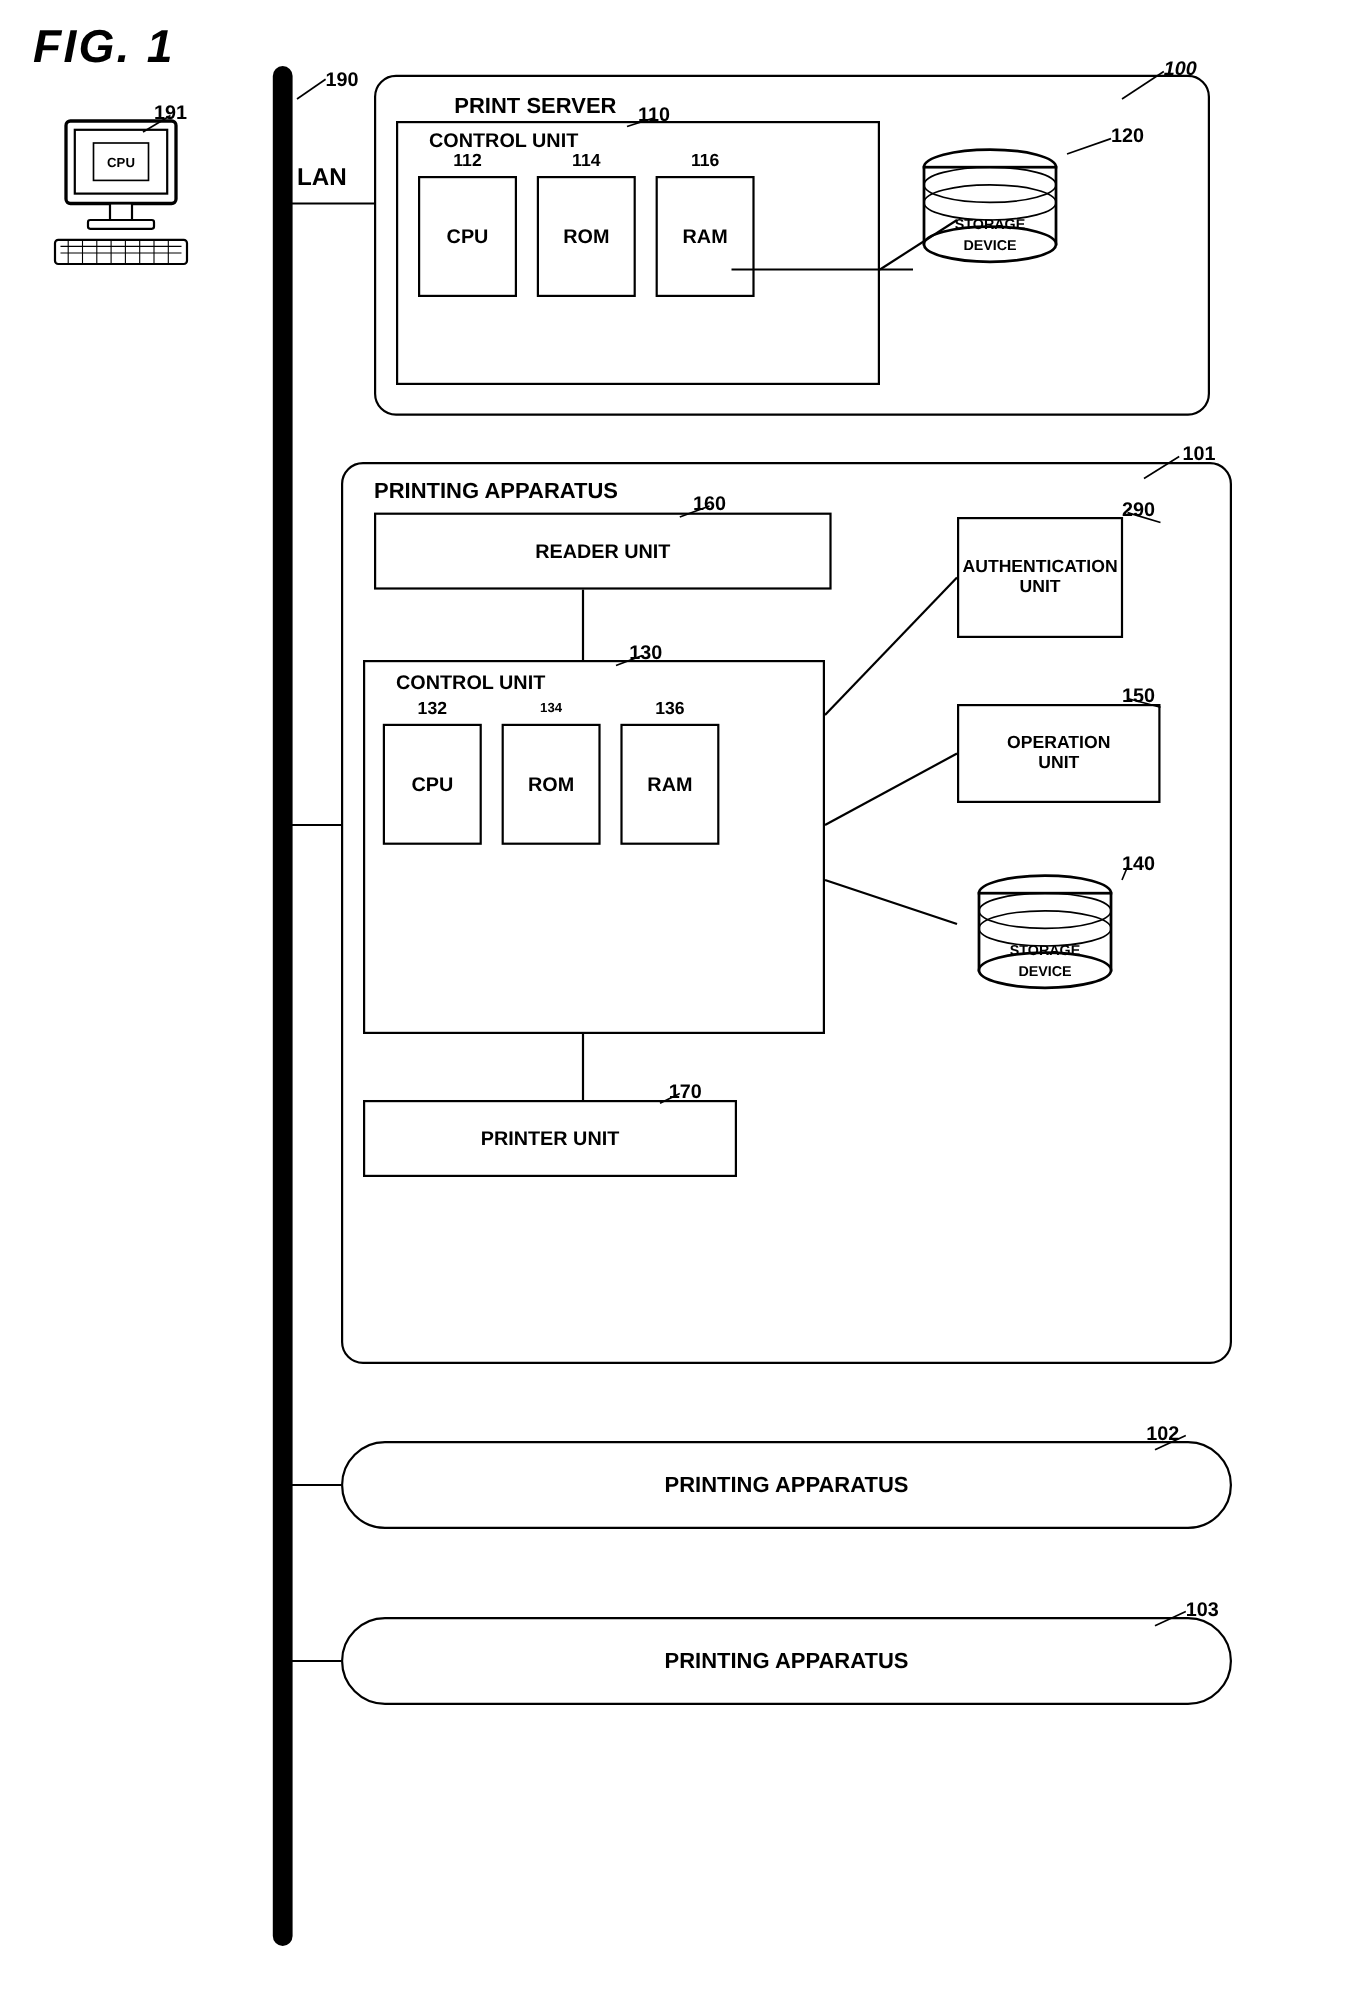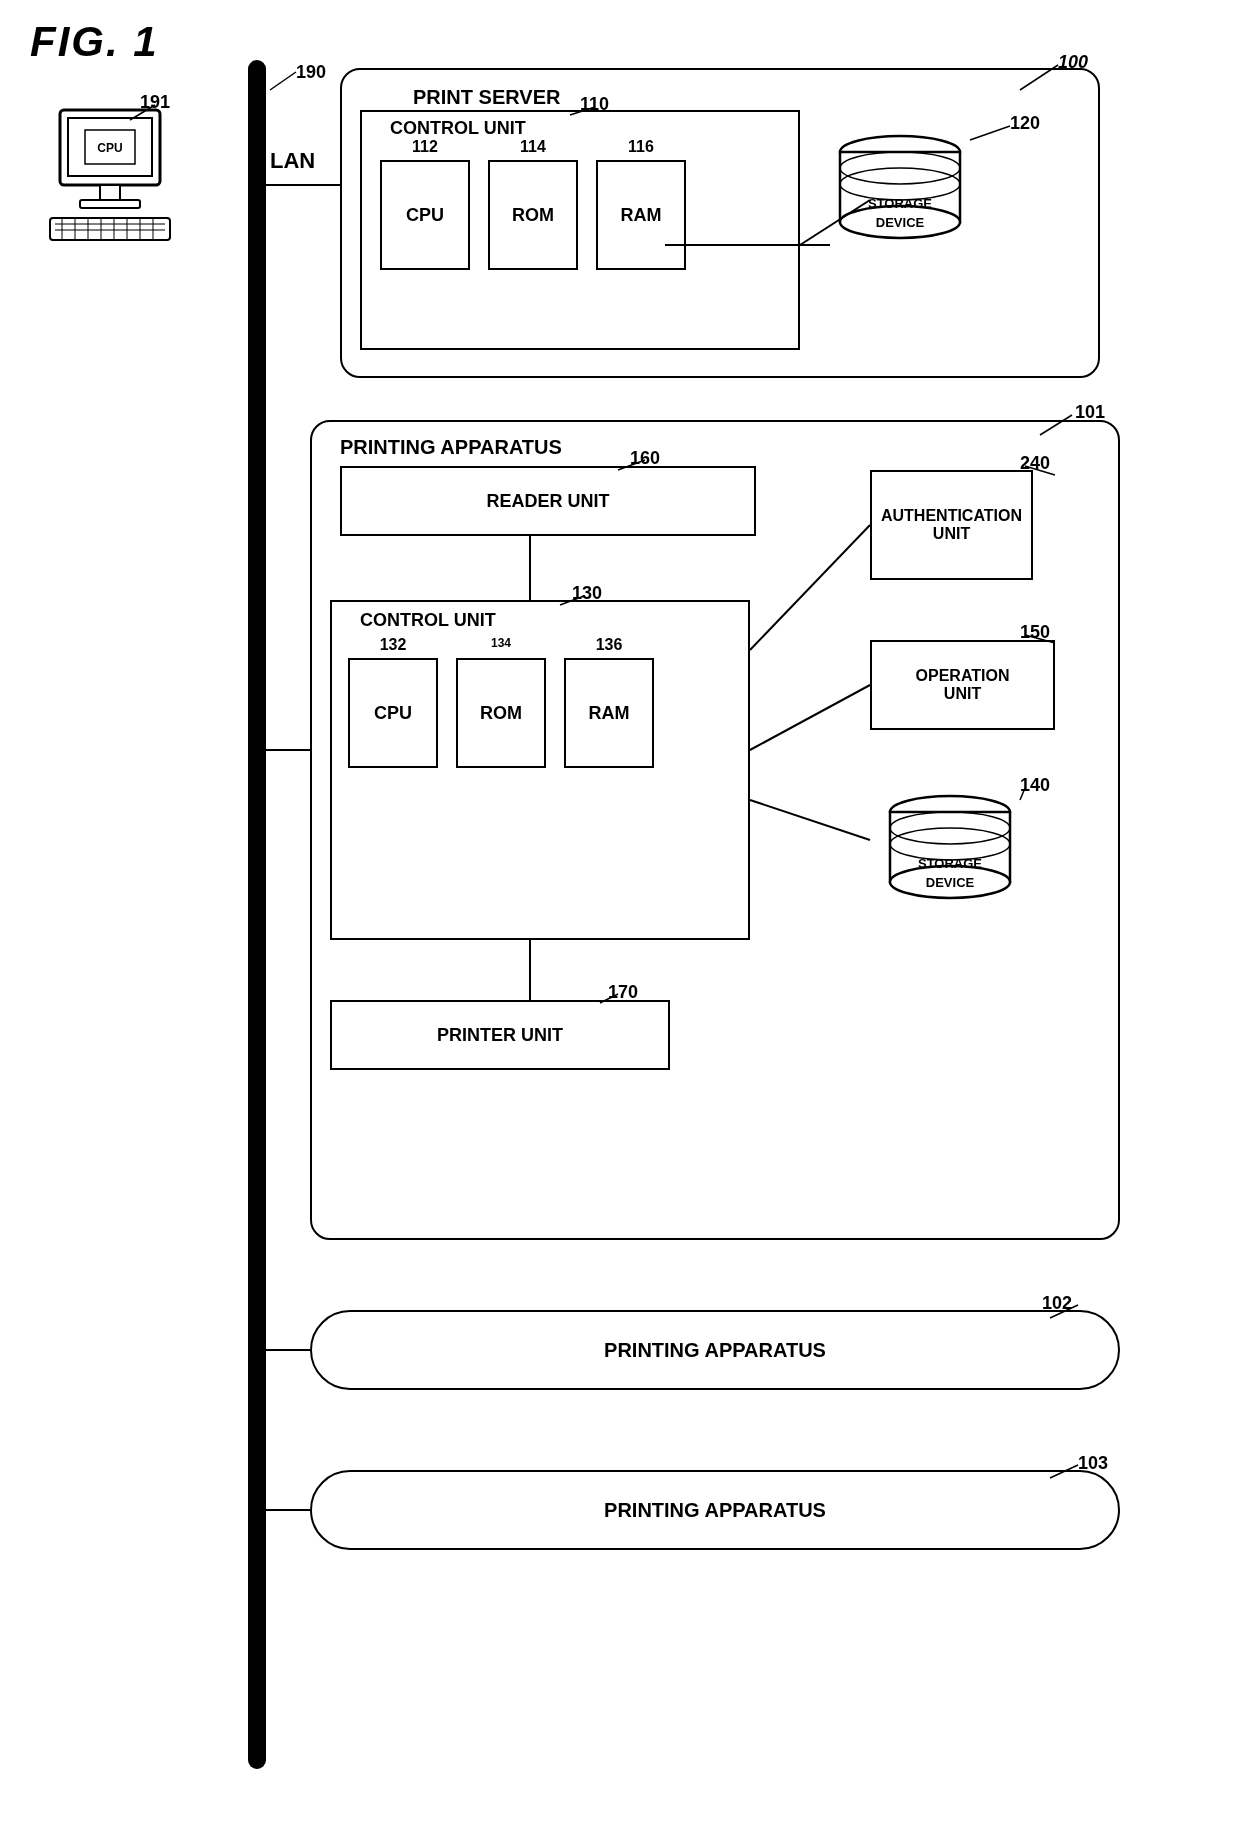--- a/index.html
+++ b/index.html
@@ -181,21 +181,21 @@
       justify-content: center;
       font-size: 18px;
       font-weight: bold;
     }
 
     
     .box-180 {
       position: absolute;
       top: 470px;
       left: 870px;
-      width: 163px;
+      width: 151px;
       height: 110px;
       border: 2px solid #000;
       display: flex;
       align-items: center;
       justify-content: center;
       font-size: 16px;
       font-weight: bold;
       text-align: center;
       padding: 8px;
     }
@@ -391,21 +391,21 @@
     <div class="chip-box">RAM</div>
   </div>
 </div>
 
 <div class="box-170">PRINTER UNIT</div>
 <div class="ref-label" style="top:982px;left:608px;">170</div>
 
 <div class="box-180">
   <span style="white-space:pre-line;text-align:center;font-size:16px;font-weight:bold;">AUTHENTICATION<br>UNIT</span>
 </div>
-<div class="ref-label" style="top:453px;left:1020px;">240</div>
+<div class="ref-label" style="top:453px;left:1020px;">290</div>
 
 <div class="box-150">
   <span style="white-space:pre-line;text-align:center;font-size:16px;font-weight:bold;">OPERATION<br>UNIT</span>
 </div>
 <div class="ref-label" style="top:622px;left:1020px;">150</div>
 
 <div class="storage-140">
   <svg class="storage-svg" viewBox="0 0 140 120">
     <ellipse cx="70" cy="22" rx="60" ry="16" fill="white" stroke="black" stroke-width="2.5"></ellipse>
     <rect x="10" y="22" width="120" height="70" fill="white" stroke="black" stroke-width="2.5"></rect>

